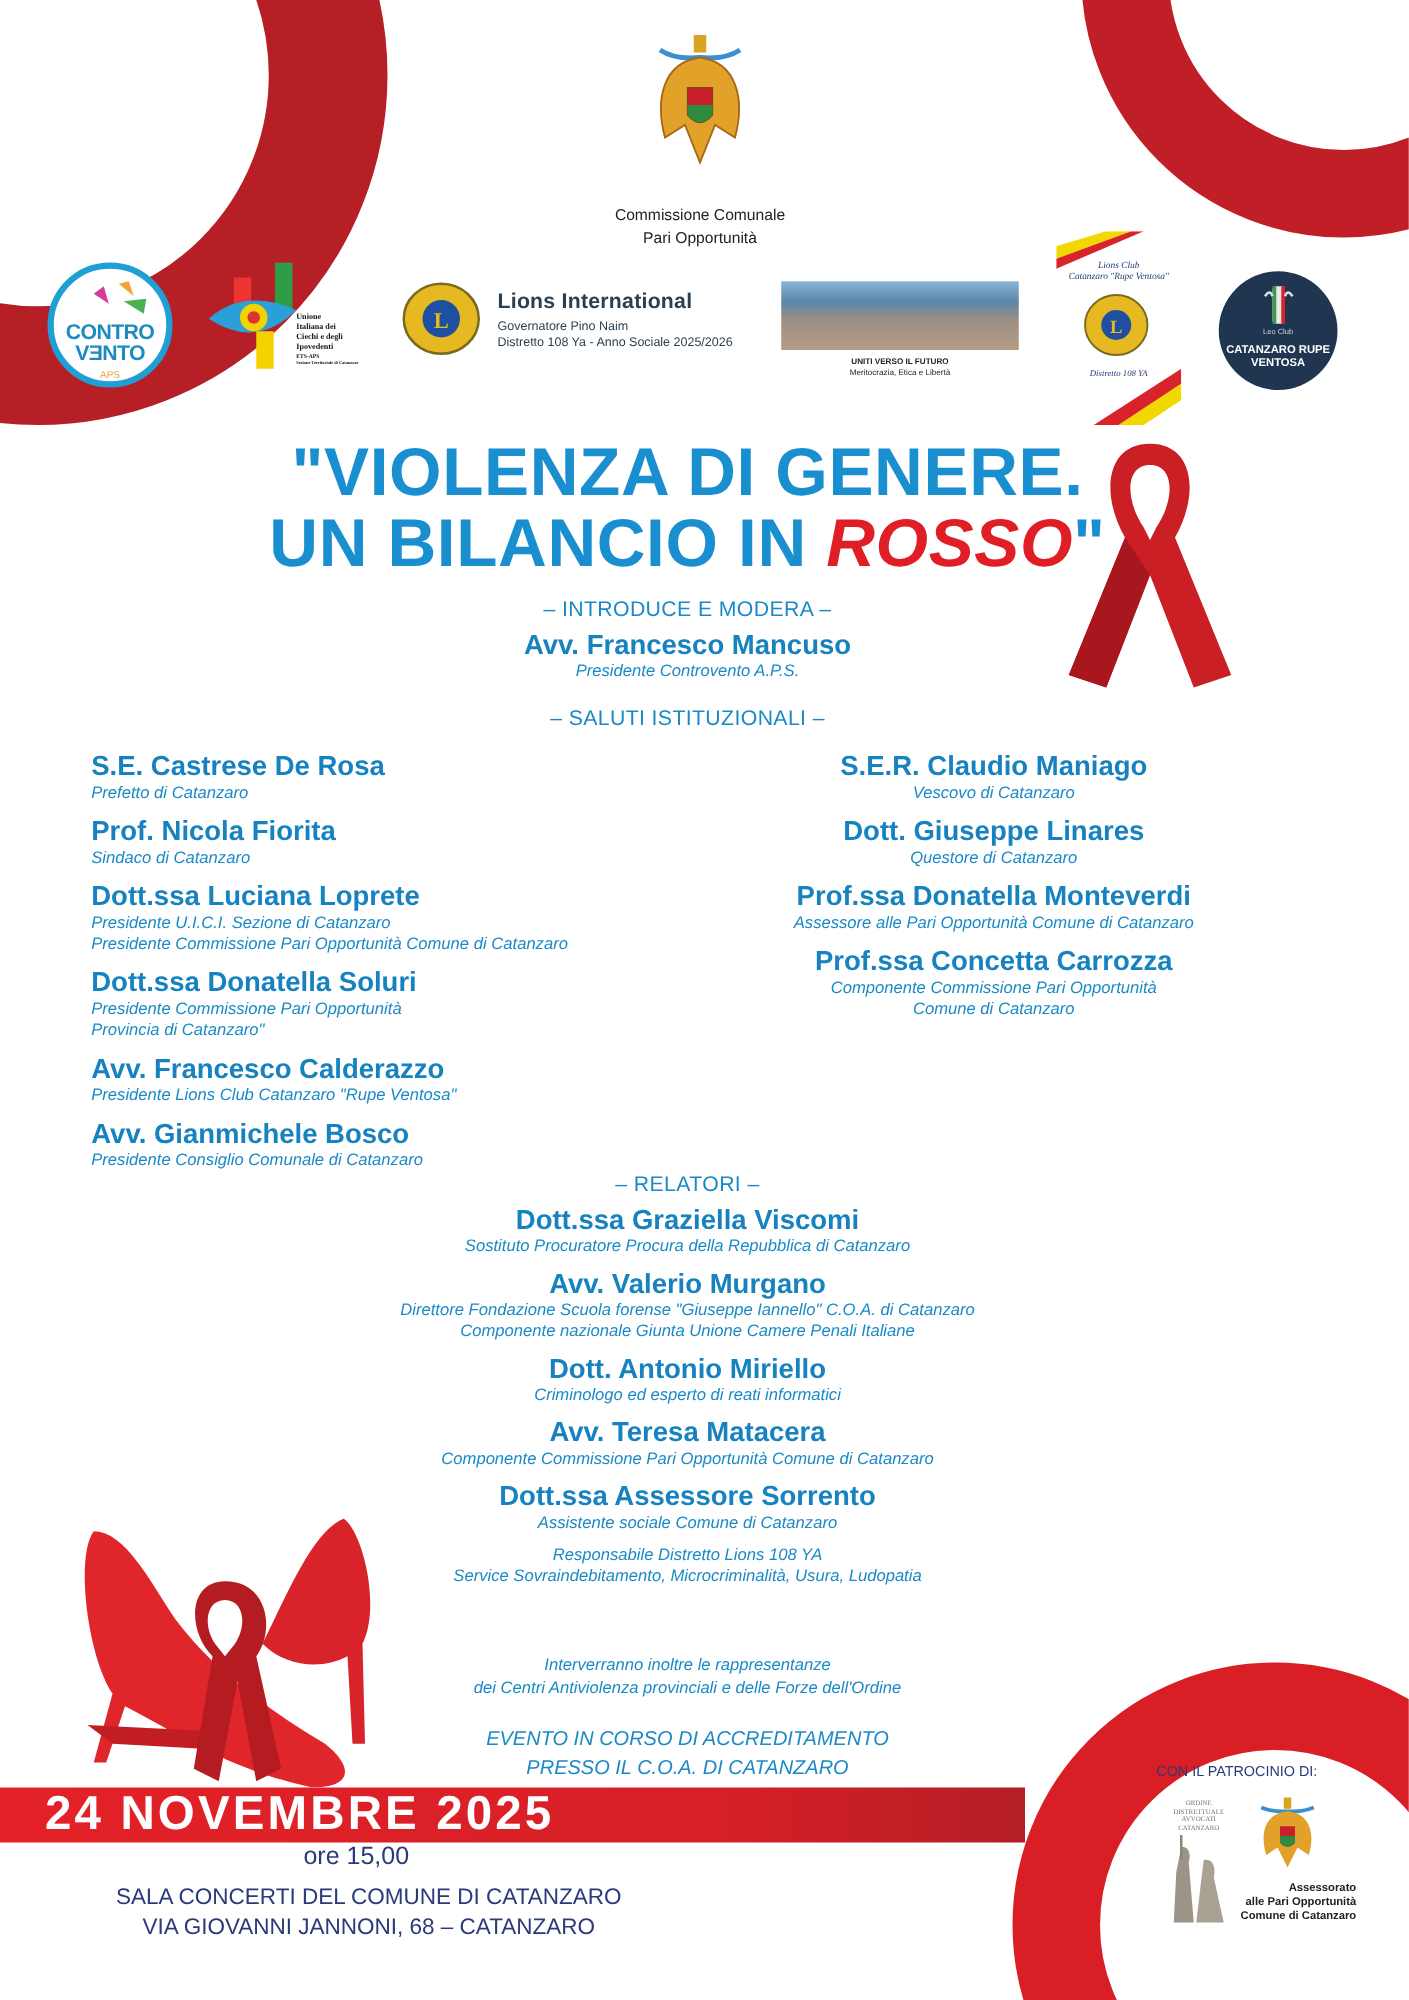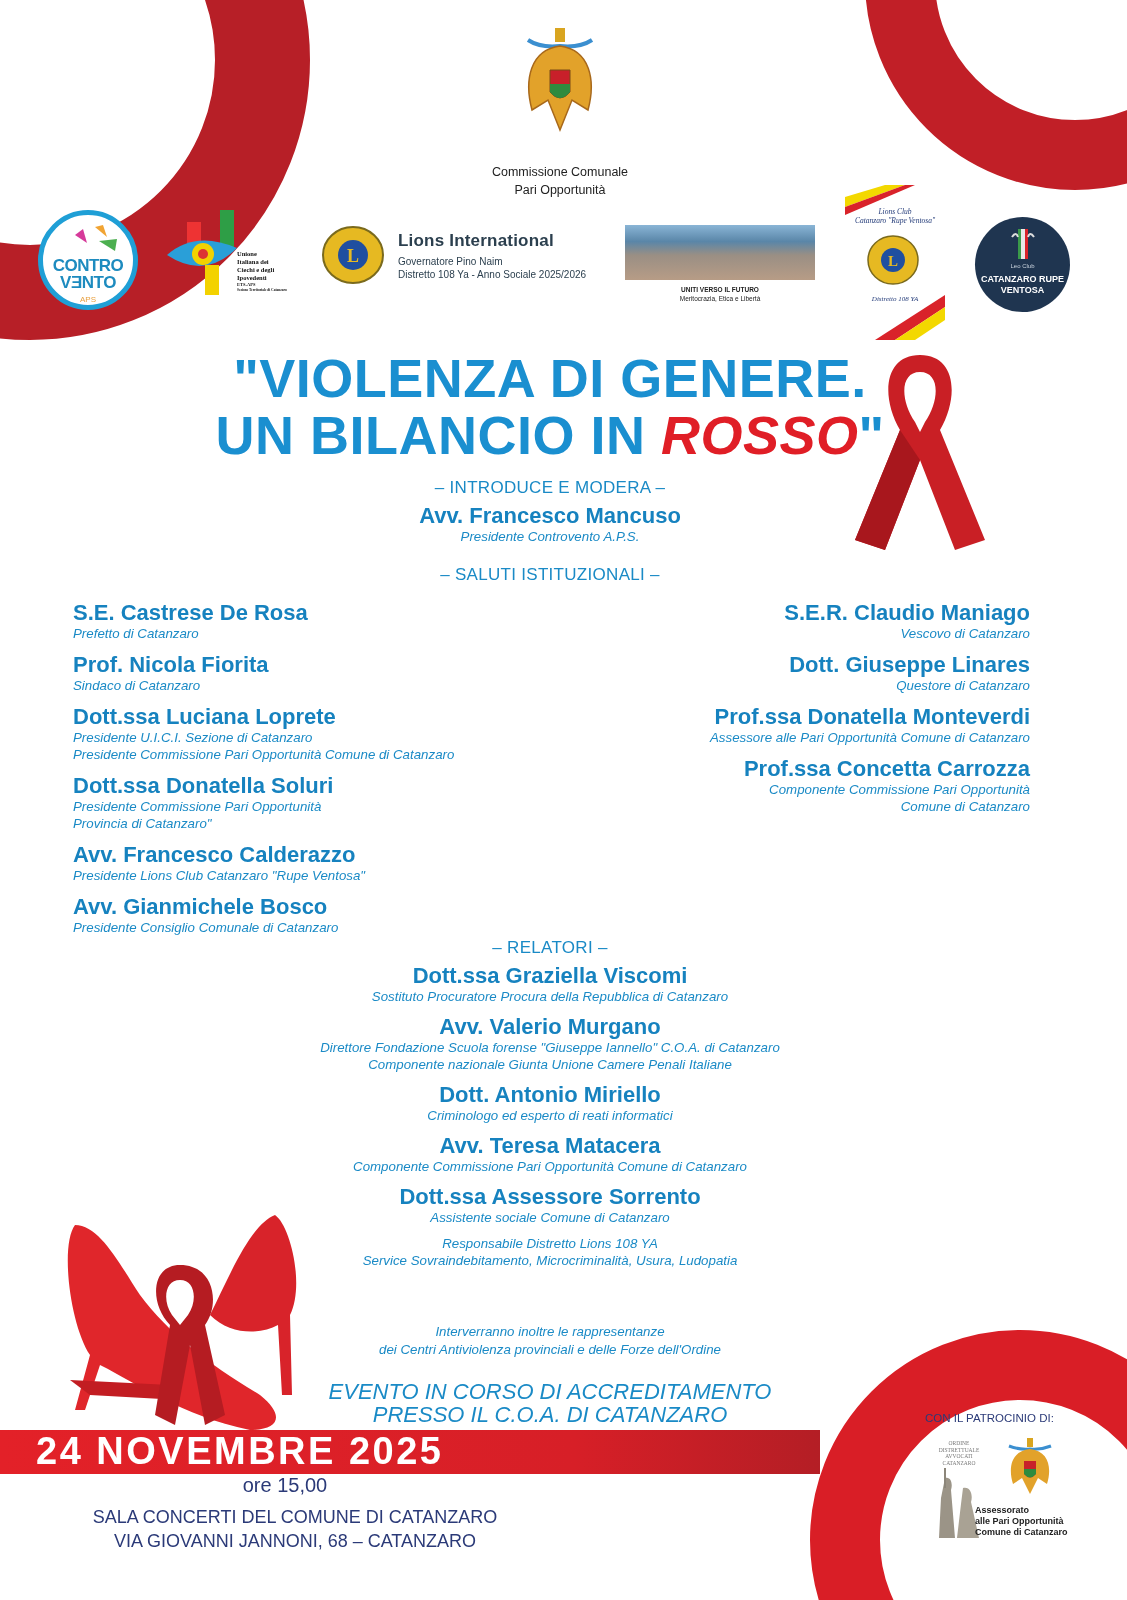--- a/index.html
+++ b/index.html
@@ -60,49 +60,49 @@
 
   
   .section-label { position: absolute; left: 0; width: 1100px; text-align: center; font-size: 17px;
            color: #1a8ac6; letter-spacing: 0.3px; }
   .person .name { font-weight: bold; font-size: 22px; line-height: 25px; color: #1682bf; }
   .person .role { font-style: italic; font-size: 13.3px; line-height: 17px; color: #1a8ac6; }
 
   .moderator { position: absolute; left: 0; top: 503px; width: 1100px; text-align: center; }
 
   .col-left { position: absolute; left: 73px; top: 600px; width: 520px; }
-  .col-right { position: absolute; left: 560px; top: 600px; width: 470px; text-align: right; }
+  .col-right { position: absolute; left: 560px; top: 600px; width: 470px; text-align: center; }
   .col-left .person, .col-right .person { margin-bottom: 10px; }
 
   .speakers { position: absolute; left: 0; top: 963px; width: 1100px; text-align: center; }
   .speakers .person { margin-bottom: 9px; }
 
   .note { position: absolute; left: 0; width: 1100px; text-align: center; font-style: italic; color: #1a8ac6; }
   .note-interv { top: 1323px; font-size: 13.3px; line-height: 18px; }
-  .note-evento { top: 1380px; font-size: 22px; line-height: 23px; }
+  .note-evento { top: 1380px; font-size: 16px; line-height: 23px; }
 
   .shoes { position: absolute; left: 30px; top: 1185px; width: 270px; height: 245px; }
 
   
   .date-bar { position: absolute; left: 0; top: 1430px; width: 820px; height: 44px;
        background: linear-gradient(90deg, #e32128 0%, #d71f27 70%, #b41e25 100%); }
   .date-text { position: absolute; left: 36px; top: 1429px; font-size: 38px; line-height: 44px;
        font-weight: bold; color: #ffffff; letter-spacing: 2.5px; }
   .time-text { position: absolute; left: 205px; top: 1474px; width: 160px; text-align: center;
        font-size: 20px; color: #2b3a78; }
   .venue { position: absolute; left: 60px; top: 1505px; width: 470px; text-align: center;
        font-size: 18px; line-height: 24px; color: #2b3a78; }
 
   
   .patrocinio-label { position: absolute; left: 925px; top: 1412px; font-size: 11.5px; color: #2b3a78; }
   .logo-ordine { position: absolute; left: 928px; top: 1440px; width: 60px; height: 100px; }
   .logo-ordine .txt { position: absolute; left: 6px; top: 0; font-family: "Liberation Serif", serif;
        font-size: 5.5px; line-height: 6.5px; color: #777; text-align: center; width: 50px; }
   .coat-small { position: absolute; left: 1005px; top: 1436px; width: 50px; height: 60px; }
-  .assessorato { position: absolute; left: 975px; top: 1505px; width: 110px; text-align: left;
+  .assessorato { position: absolute; left: 975px; top: 1505px; width: 110px; text-align: right;
        font-size: 9px; line-height: 11px; font-weight: bold; color: #222; }
 </style>
 </head>
 <body>
 
 <div class="ring ring-tl"></div>
 <div class="ring ring-tr"></div>
 <div class="ring ring-br"></div>
 
 <svg class="coat" viewBox="0 0 80 120">

